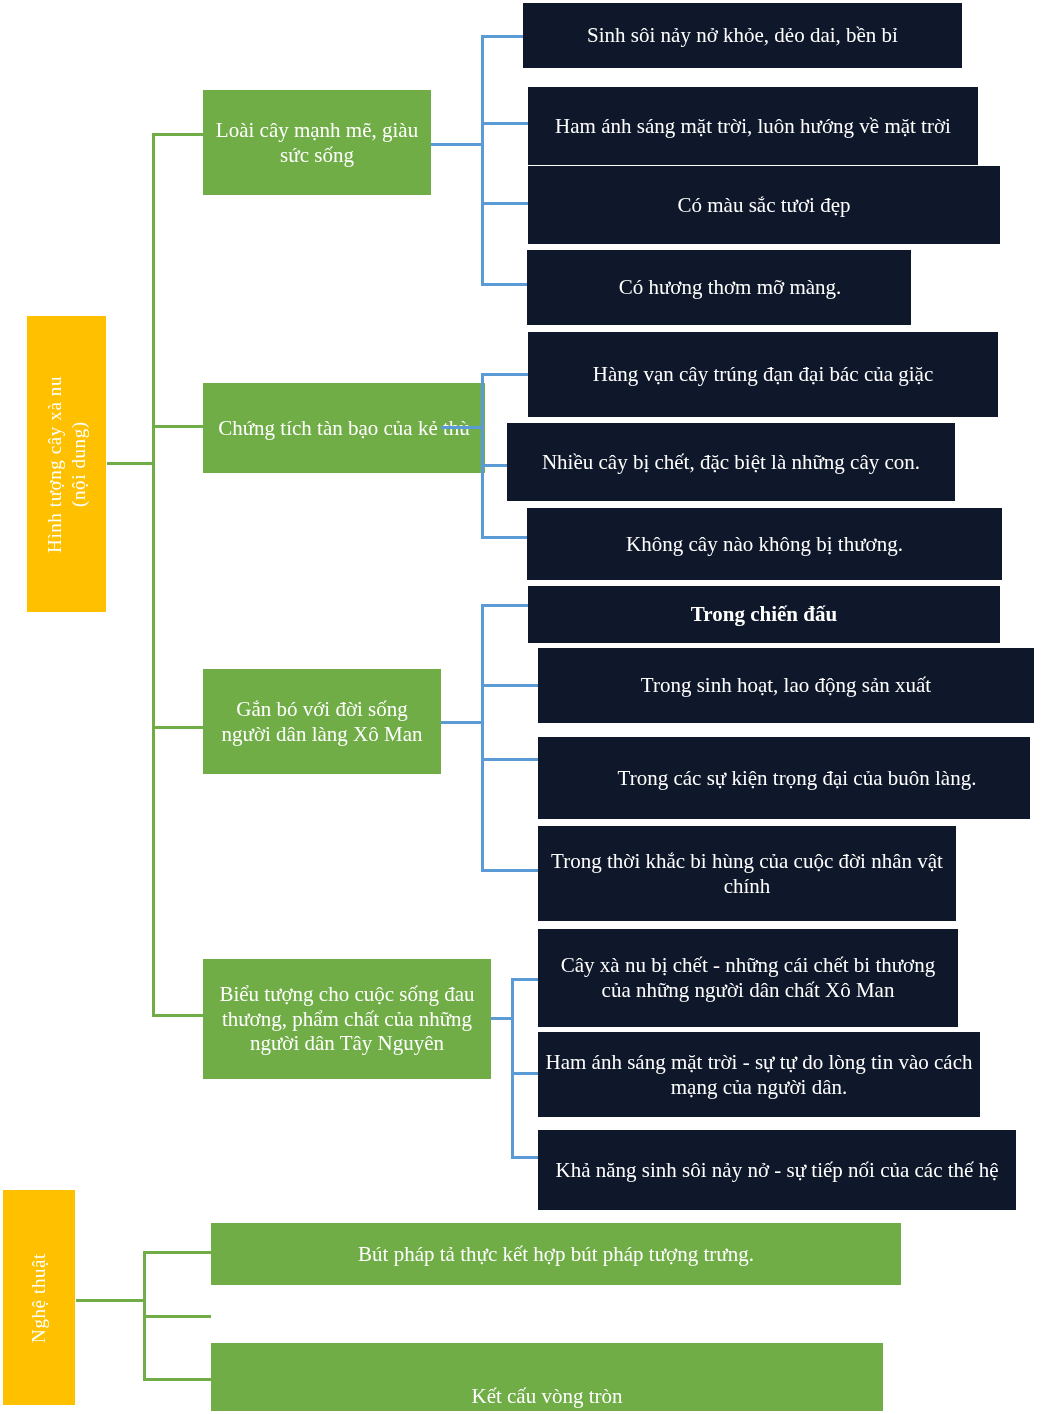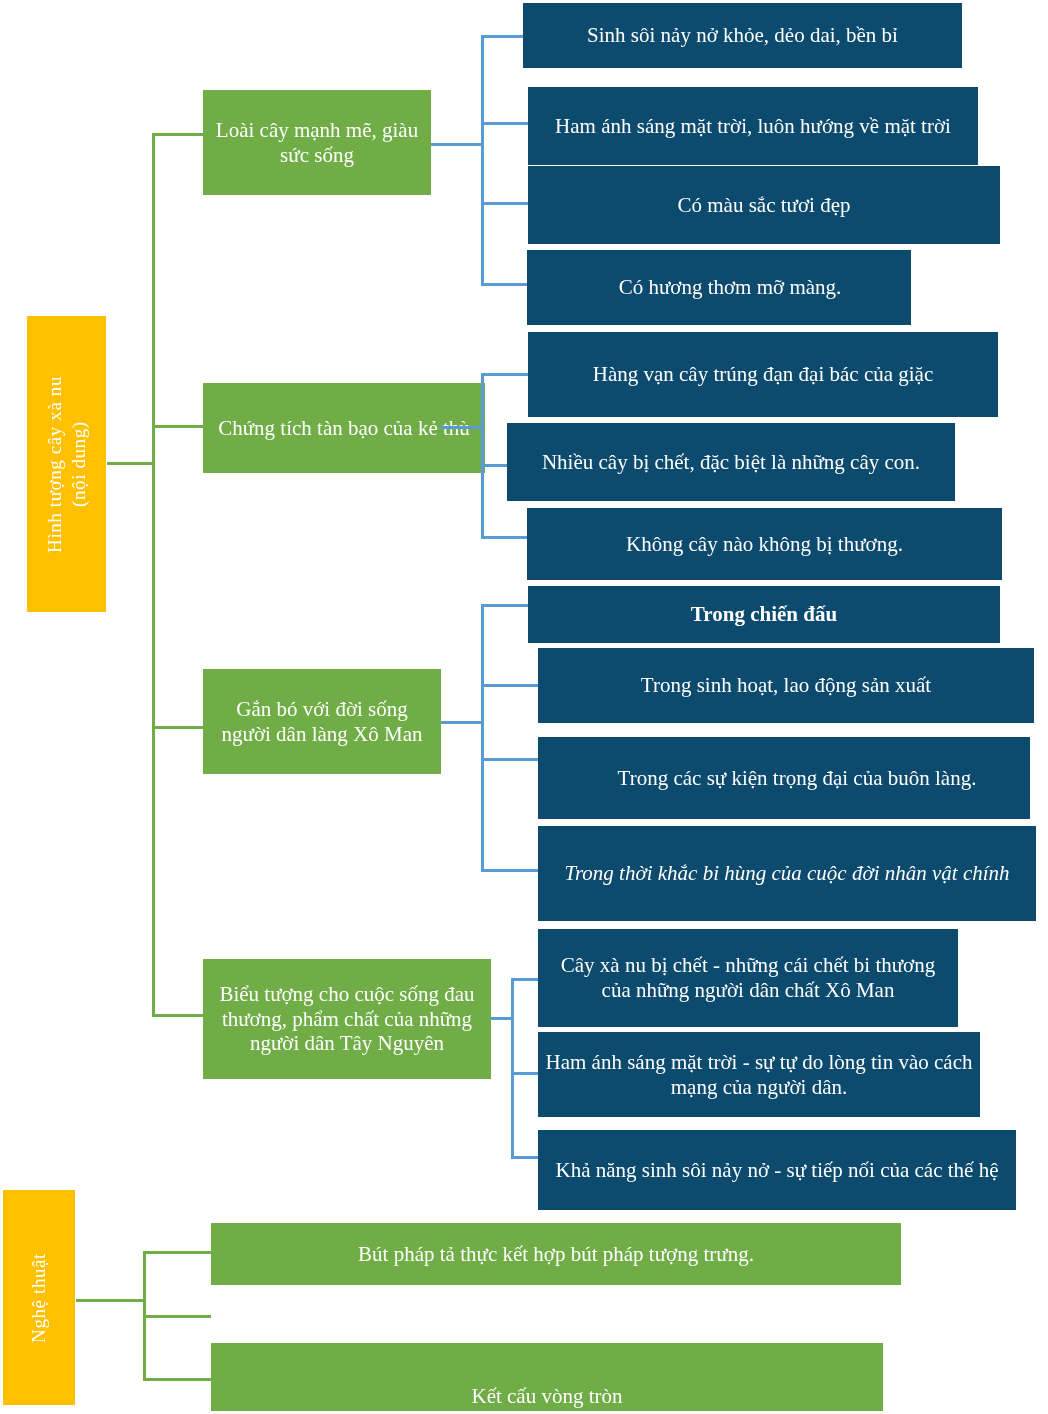--- a/index.html
+++ b/index.html
@@ -21,21 +21,21 @@
     position: absolute;
     box-sizing: border-box;
     display: flex;
     align-items: center;
     justify-content: center;
     text-align: center;
     color: #ffffff;
     line-height: 1.18;
     padding: 2px 6px;
   }
-  .box-blue { background: #0c4a6e; font-size: 21px; }
+  .box-blue { background: #0f172a; font-size: 21px; }
   .box-green { background: #70AD47; font-size: 21px; }
   .box-orange {
     background: #FFC000;
     font-size: 19px;
     letter-spacing: 0.6px;
   }
   .vlabel {
     writing-mode: vertical-rl;
     transform: rotate(180deg);
     white-space: pre-line;
@@ -125,21 +125,21 @@
 
   <div class="box box-blue" style="left:528px; top:586px; width:472px; height:57px;font-weight:bold;">
     <span>Trong chiến đấu</span>
   </div>
   <div class="box box-blue" style="left:538px; top:648px; width:496px; height:75px;">
     <span>Trong sinh hoạt, lao động sản xuất</span>
   </div>
   <div class="box box-blue" style="left:538px; top:737px; width:492px; height:82px;padding-left:32px;">
     <span>Trong các sự kiện trọng đại của buôn làng.</span>
   </div>
-  <div class="box box-blue" style="left:538px; top:826px; width:498px; height:95px;font-style:italic;">
+  <div class="box box-blue" style="left:538px; top:826px; width:418px; height:95px;">
     <span>Trong thời khắc bi hùng của cuộc đời nhân vật chính</span>
   </div>
 
   <div class="box box-green" style="left:203px; top:959px; width:288px; height:120px;">
     <span>Biểu tượng cho cuộc sống đau thương, phẩm chất của những người dân Tây Nguyên</span>
   </div>
 
   <div class="line hl" style="left:491px; top:1017px; width:22px; height:3px;"></div>
   <div class="line vl" style="left:511px; top:978px; width:3px; height:180px;"></div>
   <div class="line hl" style="left:511px; top:978px; width:30px; height:3px;"></div>

